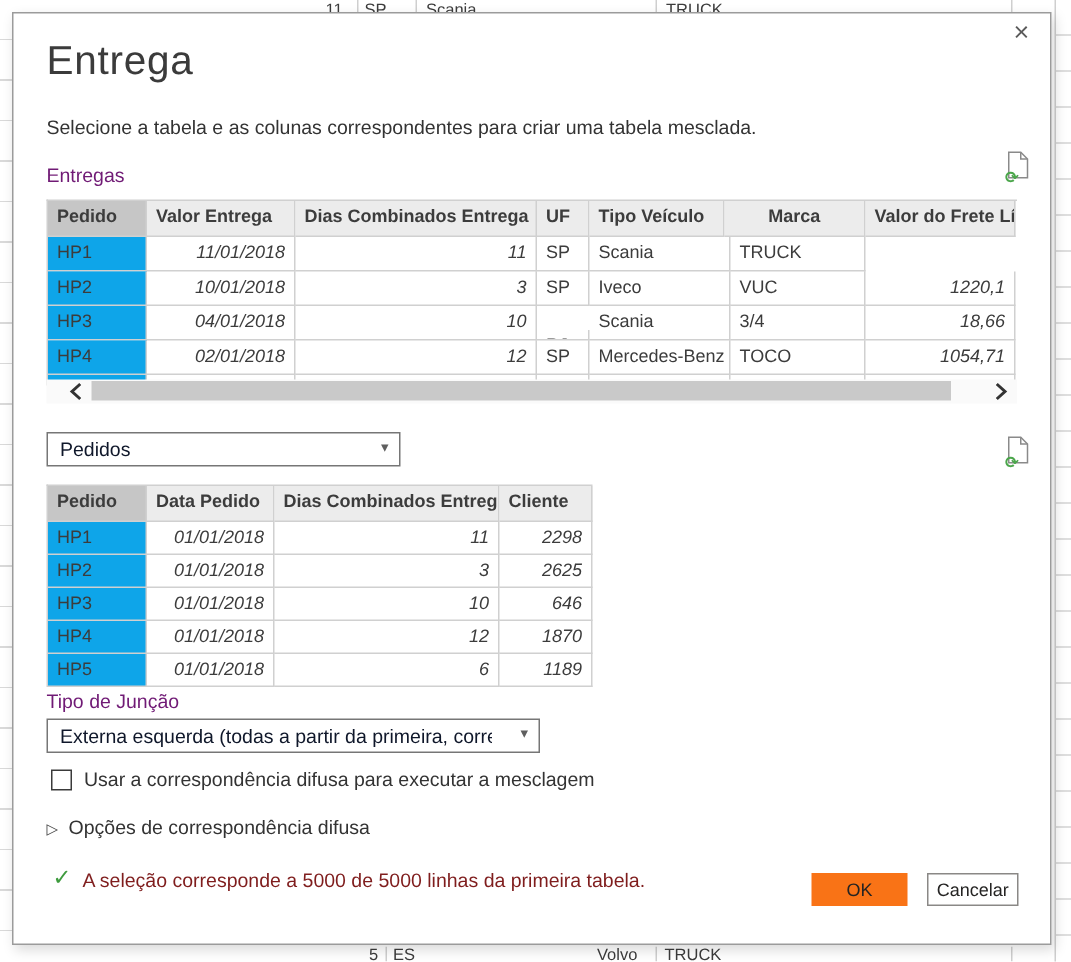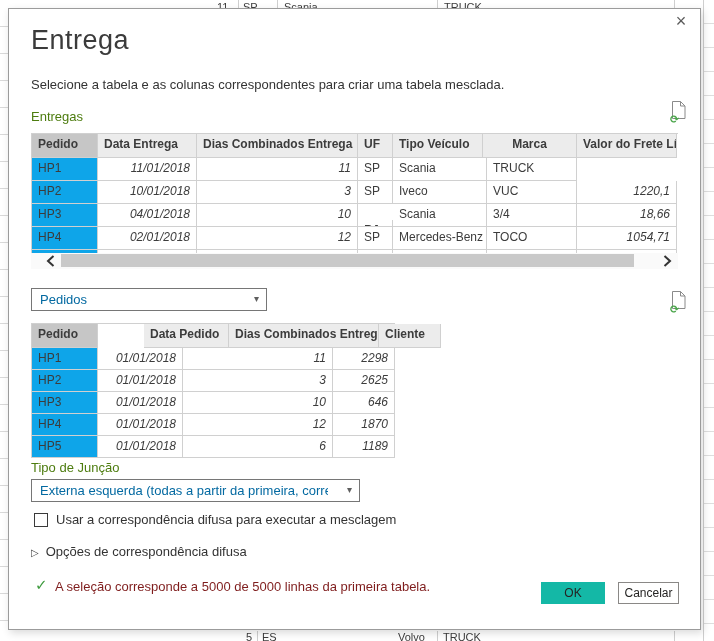--- a/index.html
+++ b/index.html
@@ -20,21 +20,21 @@
   .bg-right { position:absolute; left:703px; top:0; width:11px; height:641px; border-left:1px solid #cfcfcf;
               background:repeating-linear-gradient(to bottom, transparent 0 23px, #dedede 23px 24px); }
 
   
   .dialog { position:absolute; left:8px; top:8px; width:693px; height:622px; background:#fff;
             border:1px solid #9b9b9b; box-shadow:2px 3px 8px rgba(0,0,0,.15); z-index:5; }
   .dlg-close { position:absolute; right:9px; top:2px; font-size:18px; color:#5a5a5a; cursor:pointer;
                width:20px; height:20px; text-align:center; line-height:20px; }
   .dlg-title { position:absolute; left:22px; top:16px; font-size:27px; font-weight:normal; color:#3b3b3b; letter-spacing:0.5px; }
   .dlg-subtitle { position:absolute; left:22px; top:68px; font-size:13px; color:#333; }
-  .lbl { position:absolute; font-size:13px; color:#4d7c0f; }
+  .lbl { position:absolute; font-size:13px; color:#701a75; }
   .lbl-entregas { left:22px; top:100px; }
   .lbl-join { left:22px; top:451px; }
 
   
   .refresh-ico { position:absolute; width:20px; height:24px; cursor:pointer; }
   .refresh-ico.r1 { left:662px; top:91px; }
   .refresh-ico.r2 { left:662px; top:281px; }
   .refresh-glyph { position:absolute; left:-1px; bottom:-1px; font-size:11px; font-weight:bold; line-height:11px; }
 
   
@@ -54,21 +54,21 @@
   
   .hscroll { position:absolute; left:22px; top:244px; width:647px; height:16px; background:#fafafa; }
   .sb-thumb { position:absolute; left:30px; top:1px; width:573px; height:13px; background:#c9c9c9; }
   .sb-arrow { position:absolute; top:1px; }
   .sb-left { left:14px; } .sb-right { left:630px; }
 
   
   .dd { position:absolute; height:23px; border:1px solid #767676; background:#fff; cursor:pointer; }
   .dd-table { left:22px; top:279px; width:236px; }
   .dd-join  { left:22px; top:470px; width:329px; }
-  .dd-text { position:absolute; left:8px; top:3px; font-size:13px; color:#0369a1; white-space:nowrap; overflow:hidden; max-width:88%; }
+  .dd-text { position:absolute; left:8px; top:3px; font-size:13px; color:#0f172a; white-space:nowrap; overflow:hidden; max-width:88%; }
   .dd-chev { position:absolute; right:7px; top:4px; font-size:10px; color:#5f5f5f; }
 
   
   .checkbox { position:absolute; left:25px; top:504px; width:14px; height:14px; border:1px solid #3a3a3a; background:#fff; cursor:pointer; }
   .chk-label { position:absolute; left:47px; top:503px; font-size:13px; color:#333; }
   .expander { position:absolute; left:22px; top:535px; font-size:13px; color:#333; cursor:pointer; }
   .expander .tri { font-size:10px; color:#444; margin-right:7px; }
 
   
   .status-icon { position:absolute; left:26px; top:567px; font-size:15px; font-weight:bold; }
@@ -116,21 +116,21 @@
     <svg width="16" height="20" viewBox="0 0 16 20">
       <path d="M1.5 1.5 H9.5 L14 6 V18.5 H1.5 Z" fill="#ffffff" stroke="#8a8a8a" stroke-width="1"></path>
       <path d="M9.5 1.5 V6 H14" fill="none" stroke="#8a8a8a" stroke-width="1"></path>
     </svg>
     <span class="refresh-glyph" style="color: rgb(75, 166, 75);">⟳</span>
   </div>
 
   <div id="table1" class="tbl">
       <div class="tbl-row tbl-head">
         <div class="tbl-cell head sel-head" style="width: 66px;">Pedido</div>
-        <div class="tbl-cell head" style="width: 99px;">Data Entrega</div>
+        <div class="tbl-cell head" style="width: 99px;">Valor Entrega</div>
         <div class="tbl-cell head" style="width: 161px;">Dias Combinados Entrega</div>
         <div class="tbl-cell head" style="width: 35px;">UF</div>
         <div class="tbl-cell head" style="width: 90px;">Tipo Veículo</div>
         <div class="tbl-cell head" style="width: 94px; text-align: center;">Marca</div>
         <div class="tbl-cell head" style="width: 100px;">Valor do Frete Líquido</div>
       </div>
       <div class="tbl-row" style="height: 23px;">
         <div class="tbl-cell sel-col" style="width: 66px;">HP1</div>
         <div class="tbl-cell ital right" style="width: 99px;">11/01/2018</div>
         <div class="tbl-cell ital right" style="width: 161px;">11</div>
@@ -195,21 +195,21 @@
     <svg width="16" height="20" viewBox="0 0 16 20">
       <path d="M1.5 1.5 H9.5 L14 6 V18.5 H1.5 Z" fill="#ffffff" stroke="#8a8a8a" stroke-width="1"></path>
       <path d="M9.5 1.5 V6 H14" fill="none" stroke="#8a8a8a" stroke-width="1"></path>
     </svg>
     <span class="refresh-glyph" style="color: rgb(75, 166, 75);">⟳</span>
   </div>
 
   <div id="table2" class="tbl">
       <div class="tbl-row tbl-head">
         <div class="tbl-cell head sel-head" style="width: 66px;">Pedido</div>
-        <div class="tbl-cell head" style="width: 85px; margin-left: 46px;">Data Pedido</div>
+        <div class="tbl-cell head" style="width: 85px;">Data Pedido</div>
         <div class="tbl-cell head" style="width: 150px;">Dias Combinados Entrega</div>
         <div class="tbl-cell head" style="width: 62px;">Cliente</div>
       </div>
       <div class="tbl-row" style="height: 22px;">
         <div class="tbl-cell sel-col" style="width: 66px;">HP1</div>
         <div class="tbl-cell ital right" style="width: 85px;">01/01/2018</div>
         <div class="tbl-cell ital right" style="width: 150px;">11</div>
         <div class="tbl-cell ital right" style="width: 62px;">2298</div>
       </div>
       <div class="tbl-row" style="height: 22px;">
@@ -247,16 +247,16 @@
   <span class="checkbox"></span>
   <span class="chk-label">Usar a correspondência difusa para executar a mesclagem</span>
 
   <div class="expander">
     <span class="tri">▷</span><span>Opções de correspondência difusa</span>
   </div>
 
   <span class="status-icon" style="color: rgb(62, 155, 62);">✓</span>
   <span class="status-text">A seleção corresponde a 5000 de 5000 linhas da primeira tabela.</span>
 
-  <div class="btn btn-ok" style="background: #14b8a6;">OK</div>
+  <div class="btn btn-ok" style="background: #f97316;">OK</div>
   <div class="btn btn-cancel">Cancelar</div>
 
 </div>
 
 </body></html>

